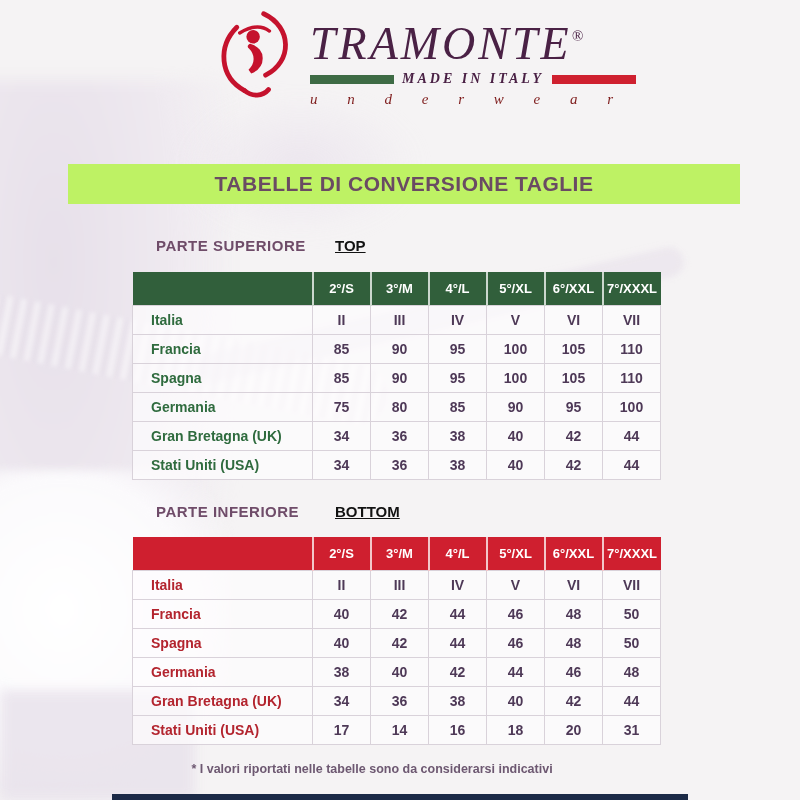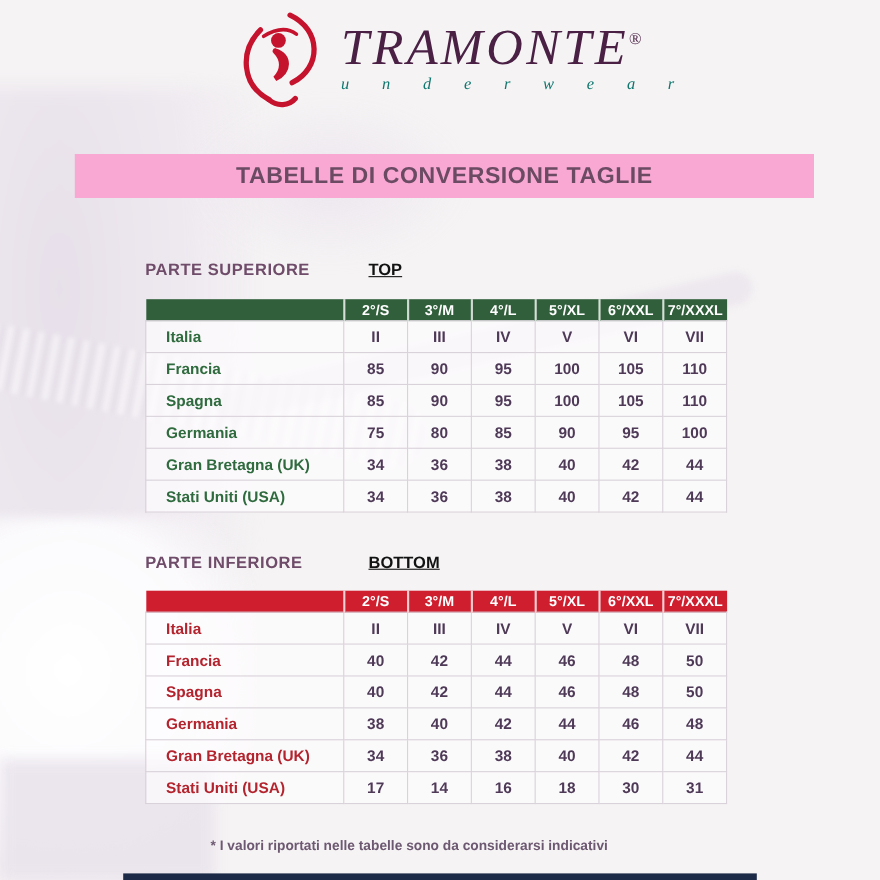--- a/index.html
+++ b/index.html
@@ -30,42 +30,42 @@
   .wordmark{display:flex;flex-direction:column;margin-top:6px;font-style:italic;}
   .brand{font-family:"Liberation Serif",serif;font-size:46px;line-height:44px;color:#4a2145;
     letter-spacing:3px;font-weight:normal;white-space:nowrap;}
   .brand sup{font-size:15px;vertical-align:18px;letter-spacing:0;}
   .madein{display:flex;align-items:center;margin-top:5px;}
   .bar{height:9px;flex:0 0 auto;}
   .bar-green{width:84px;background:#3e6b45;margin-right:8px;}
   .bar-red{width:84px;background:#cf202f;margin-left:8px;}
   .madein-text{font-family:"Liberation Serif",serif;font-size:14px;font-weight:bold;color:#4a2145;
     letter-spacing:3px;white-space:nowrap;}
-  .underwear{font-family:"Liberation Serif",serif;font-size:15px;color:#0f766e;letter-spacing:13px;
+  .underwear{font-family:"Liberation Serif",serif;font-size:15px;color:#7f1d1d;letter-spacing:13px;
     margin-top:4px;white-space:nowrap;}
 
   
-  .title-band{position:absolute;left:68px;top:140px;width:672px;height:40px;background:#f9a8d4;
+  .title-band{position:absolute;left:68px;top:164px;width:672px;height:40px;background:#bef264;
     display:flex;align-items:center;justify-content:center;z-index:2;}
   .title-band span{font-size:21px;font-weight:bold;color:#6a4b63;letter-spacing:.5px;}
 
   
-  .sec-heading{position:absolute;left:132px;font-size:15px;font-weight:bold;color:#6f4c69;
+  .sec-heading{position:absolute;left:156px;font-size:15px;font-weight:bold;color:#6f4c69;
     letter-spacing:.5px;z-index:2;}
   .sec-heading-en{position:absolute;left:335px;font-size:15px;font-weight:bold;color:#121212;
     text-decoration:underline;z-index:2;}
   .h-top{top:237px;} .h-bottom{top:503px;}
 
   
   table.size-table{position:absolute;left:132px;width:528px;border-collapse:collapse;z-index:2;
     table-layout:fixed;}
   .t-top{top:272px;} .t-bottom{top:537px;}
   table.size-table col.c-label{width:180px;}
   table.size-table col.c-val{width:58px;}
-  table.size-table thead th{height:19px;color:#ffffff;font-size:13px;font-weight:bold;
+  table.size-table thead th{height:33px;color:#ffffff;font-size:13px;font-weight:bold;
     text-align:center;border-left:2px solid rgba(255,255,255,.75);padding:0;}
   table.size-table thead th:first-child{border-left:none;}
   table.size-table tbody td{height:28px;font-size:14px;font-weight:bold;text-align:center;
     color:#4e3957;border:1px solid #d9d2da;background:rgba(253,252,253,.72);padding:0;}
   table.size-table tbody td.label{text-align:left;padding-left:18px;}
 
   
   .footnote{position:absolute;left:0;top:762px;width:744px;text-align:center;font-size:12.5px;
     font-weight:bold;color:#6d5871;z-index:2;}
   .bottom-bar{position:absolute;left:112px;top:794px;width:576px;height:6px;background:#1c2a47;z-index:2;}
@@ -88,20 +88,25 @@
         <path d="M58,6 C88,20 88,56 60,70"></path>
         <path d="M30,20 C10,40 12,72 38,86"></path>
         <path d="M44,40 C58,44 58,60 44,66 C52,58 52,48 44,40"></path>
         <path d="M38,86 C46,93 57,92 63,85"></path>
         <path d="M33,26 C46,18 56,18 64,24" stroke-width="3.5"></path>
       </g>
       <circle cx="47" cy="30" r="7" fill="#c5122d"></circle>
     </svg>
     <div class="wordmark">
       <div class="brand"><span>TRAMONTE</span><sup>®</sup></div>
+      <div class="madein">
+        <span class="bar bar-green"></span>
+        <span class="madein-text">MADE IN ITALY</span>
+        <span class="bar bar-red"></span>
+      </div>
       <div class="underwear">u n d e r w e a r</div>
     </div>
   </div>
 
   <div class="title-band">
     <span>TABELLE DI CONVERSIONE TAGLIE</span>
   </div>
 
   <div class="sec-heading h-top">PARTE SUPERIORE</div>
   <div class="sec-heading-en h-top">TOP</div>
@@ -252,21 +257,21 @@
           <td>40</td>
           <td>42</td>
           <td>44</td>
         </tr>
         <tr>
           <td class="label" style="color: rgb(179, 36, 46);">Stati Uniti (USA)</td>
           <td>17</td>
           <td>14</td>
           <td>16</td>
           <td>18</td>
-          <td>30</td>
+          <td>20</td>
           <td>31</td>
         </tr>
       </tbody>
   </table>
 
   <div class="footnote">* I valori riportati nelle tabelle sono da considerarsi indicativi</div>
   <div class="bottom-bar"></div>
 
 </div>
 

